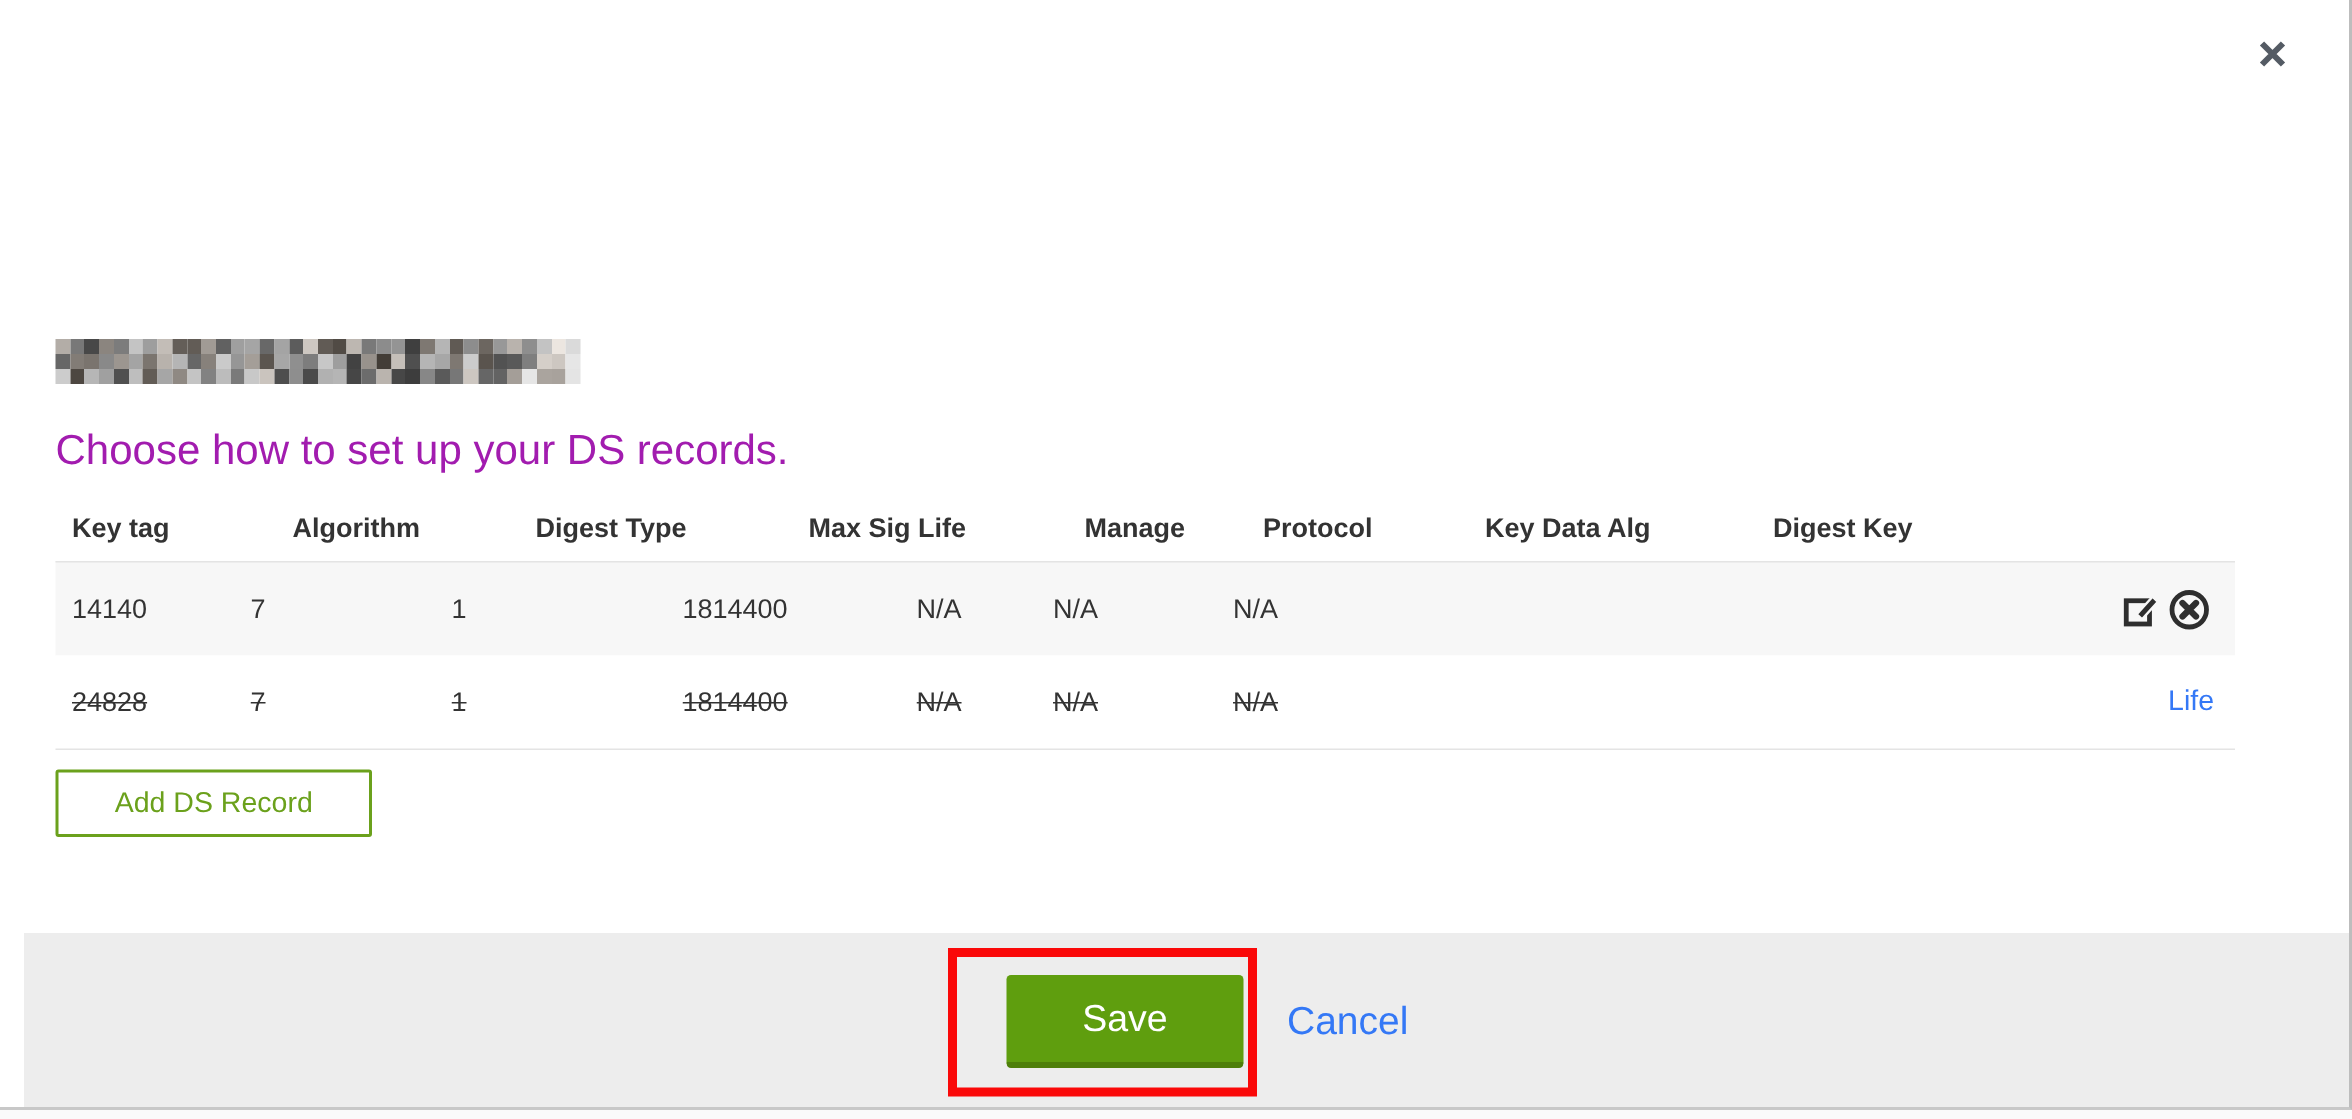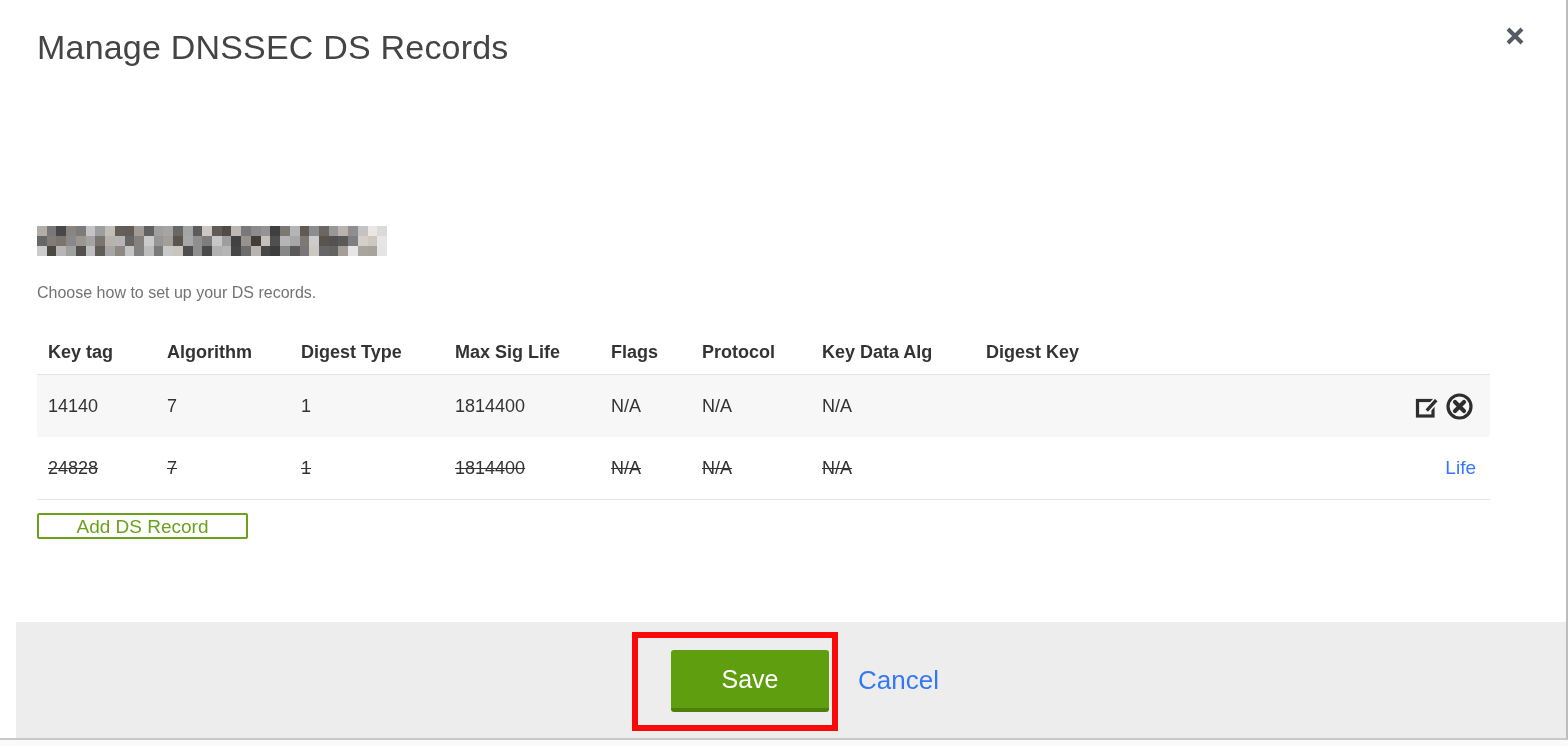--- a/index.html
+++ b/index.html
@@ -48,38 +48,38 @@
     display: grid;
     grid-template-columns: repeat(36, 1fr);
     grid-template-rows: repeat(3, 1fr);
   }
   .domain-redacted span { display: block; }
   .intro {
     position: absolute;
     left: 37px;
     top: 284px;
     margin: 0;
-    font-size: 16px;
-    color: #737373;
+    font-size: 28px;
+    color: #a21caf;
   }
   
   .ds-table {
     position: absolute;
     left: 37px;
     top: 330px;
     width: 1453px;
     font-size: 18px;
     color: #333333;
   }
   .trow {
     display: flex;
     align-items: center;
     box-sizing: border-box;
   }
-  .thead { height: 44px; font-weight: bold; }
+  .thead { height: 44px; font-weight: bold; gap: 28px; }
   .tbody-row { height: 63px; }
   .row-normal { background: #f7f7f7; border-top: 1px solid #e4e4e4; }
   .row-deleted { background: #ffffff; border-bottom: 1px solid #e4e4e4; }
   .cell { box-sizing: border-box; flex: 0 0 auto; white-space: nowrap; overflow: hidden; }
   .c-keytag    { width: 130px; padding-left: 11px; }
   .c-algorithm { width: 134px; }
   .c-digesttype{ width: 154px; }
   .c-digest    { width: 236px; }
   .c-maxsig    { width: 156px; }
   .c-flags     { width: 91px;  }
@@ -101,21 +101,21 @@
     text-decoration: none;
     cursor: pointer;
   }
   .undo-link { font-size: 19px; }
   
   .add-btn {
     position: absolute;
     left: 37px;
     top: 513px;
     width: 211px;
-    height: 26px;
+    height: 45px;
     background: #ffffff;
     border: 2px solid var(--green, #6ba11c);
     border-radius: 2px;
     color: var(--green, #6ba11c);
     font-size: 19px;
     font-family: inherit;
     cursor: pointer;
   }
   
   .footer {
@@ -158,21 +158,20 @@
     border: 6px solid var(--annotation-red, #fa0909);
     pointer-events: none;
     z-index: 5;
   }
 </style>
 </head>
 <body>
 
 <div class="modal">
 
-  <h1 class="modal-title">Manage DNSSEC DS Records</h1>
 
   <button class="close-btn" aria-label="close">
     <svg width="22" height="22" viewBox="0 0 22 22">
       <path d="M4 4 L18 18 M18 4 L4 18" stroke="#545b64" stroke-width="4" stroke-linecap="butt" fill="none"></path>
     </svg>
   </button>
 
   <div class="domain-redacted" id="pixel-domain">
       <span style="background: rgb(179, 173, 167);"></span>
       <span style="background: rgb(120, 120, 120);"></span>
@@ -286,21 +285,21 @@
 
   <p class="intro">Choose how to set up your DS records.</p>
 
   <div class="ds-table">
 
     <div class="trow thead">
       <div class="cell c-keytag">Key tag</div>
       <div class="cell c-algorithm">Algorithm</div>
       <div class="cell c-digesttype">Digest Type</div>
       <div class="cell c-maxsig">Max Sig Life</div>
-      <div class="cell c-flags">Flags</div>
+      <div class="cell c-flags">Manage</div>
       <div class="cell c-protocol">Protocol</div>
       <div class="cell c-keydataalg">Key Data Alg</div>
       <div class="cell c-publickey">Digest Key</div>
       <div class="cell c-actions"></div>
     </div>
 
     <div class="trow tbody-row row-normal">
       <div class="cell c-keytag">14140</div>
       <div class="cell c-algorithm">7</div>
       <div class="cell c-digesttype">1</div>

